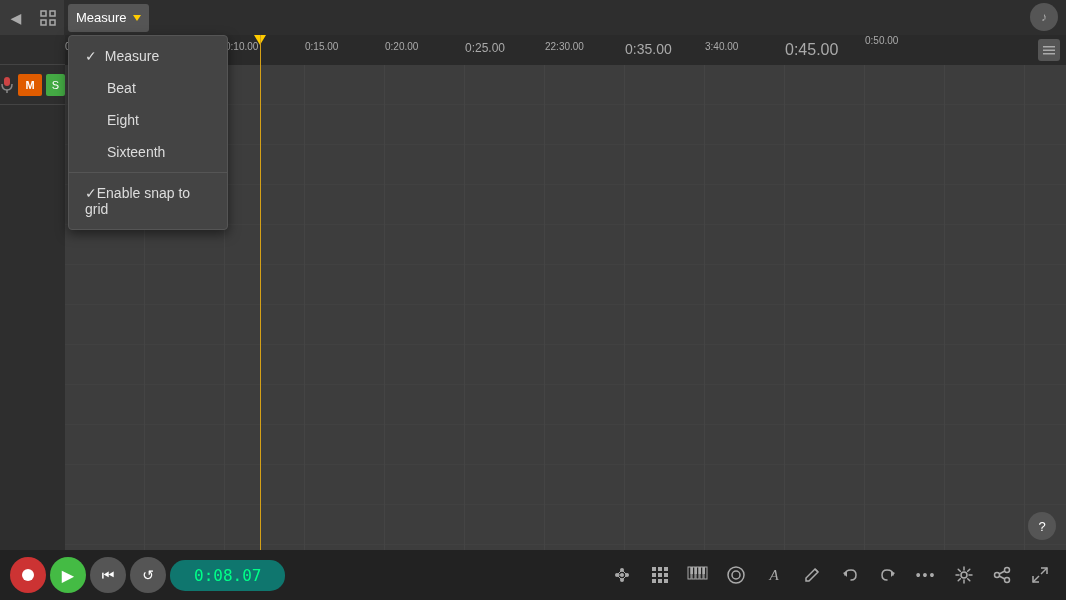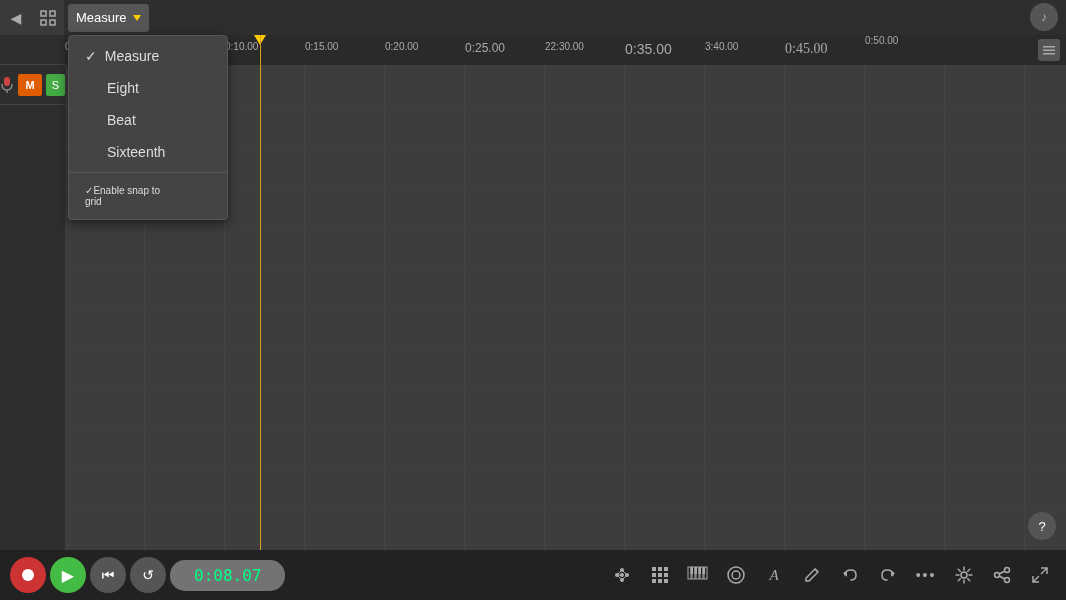--- a/index.html
+++ b/index.html
@@ -131,21 +131,21 @@
     .btn-play {
       background: #44bb44;
     }
 
     .btn-rewind, .btn-loop {
       background: #555;
       color: #fff;
     }
 
     .time-display {
-      background: #737373;
+      background: #0f766e;
       color: #00ff88;
       font-size: 16px;
       font-family: monospace;
       padding: 6px 24px;
       border-radius: 15px;
       min-width: 100px;
       text-align: center;
     }
 
     .transport-right {
@@ -204,21 +204,21 @@
 
     .dropdown-divider {
       height: 1px;
       background: #555;
       margin: 4px 0;
     }
 
     .dropdown-snap {
       padding: 8px 16px;
       color: #ddd;
-      font-size: 10px;
+      font-size: 14px;
       cursor: pointer;
       display: flex;
       align-items: center;
       gap: 4px;
     }
 
     
     .help-btn {
       position: absolute;
       bottom: 60px;
@@ -275,24 +275,24 @@
   <div class="top-right-icon" style="position:absolute;right:8px;top:3px;">
     <span>♪</span>
   </div>
 </div>
 
 <div class="dropdown-menu">
   <div class="dropdown-item checked">
     <span>Measure</span>
   </div>
   <div class="dropdown-item unchecked">
+    <span>Beat</span>
+  </div>
+  <div class="dropdown-item unchecked">
     <span>Eight</span>
-  </div>
-  <div class="dropdown-item unchecked">
-    <span>Beat</span>
   </div>
   <div class="dropdown-item unchecked">
     <span>Sixteenth</span>
   </div>
   <div class="dropdown-divider"></div>
   <div class="dropdown-snap">
     <span>✓Enable snap to<br>grid</span>
   </div>
 </div>
 
@@ -306,21 +306,21 @@
 
       <div style="position:absolute;top:6px;left:0px;color:#aaa;font-size:10px;">0:00.00</div>
       <div style="position:absolute;top:6px;left:80px;color:#aaa;font-size:10px;">0:05.00</div>
       <div style="position:absolute;top:6px;left:160px;color:#aaa;font-size:10px;">0:10.00</div>
       <div style="position:absolute;top:6px;left:240px;color:#aaa;font-size:10px;">0:15.00</div>
       <div style="position:absolute;top:6px;left:320px;color:#aaa;font-size:10px;">0:20.00</div>
       <div style="position:absolute;top:6px;left:400px;color:#aaa;font-size:12px;">0:25.00</div>
       <div style="position:absolute;top:6px;left:480px;color:#aaa;font-size:10px;">22:30.00</div>
       <div style="position:absolute;top:6px;left:560px;color:#aaa;font-size:14px;">0:35.00</div>
       <div style="position:absolute;top:6px;left:640px;color:#aaa;font-size:10px;">3:40.00</div>
-      <div style="position:absolute;top:6px;left:720px;color:#aaa;font-size:14px;font-family:Liberation Serif, serif;">0:45.00</div>
+      <div style="position:absolute;top:6px;left:720px;color:#aaa;font-size:16px;">0:45.00</div>
       <div style="position:absolute;top:0;left:800px;color:#aaa;font-size:10px;">0:50.00</div>
 
       <div style="position:absolute;top:0;left:195px;z-index:10;">
         <div style="position:absolute;top:0;left:-6px;width:0;height:0;border-left:6px solid transparent;border-right:6px solid transparent;border-top:10px solid #ffcc00;"></div>
         <div style="width:1px;height:30px;background:#d4a017;position:absolute;left:0;top:0;"></div>
       </div>
 
       <div style="position:absolute;right:6px;top:4px;width:22px;height:22px;background:#555;border-radius:3px;display:flex;align-items:center;justify-content:center;cursor:pointer;">
         <svg width="14" height="14" viewBox="0 0 14 14">
           <rect x="1" y="3" width="12" height="1.5" fill="#aaa"></rect>

